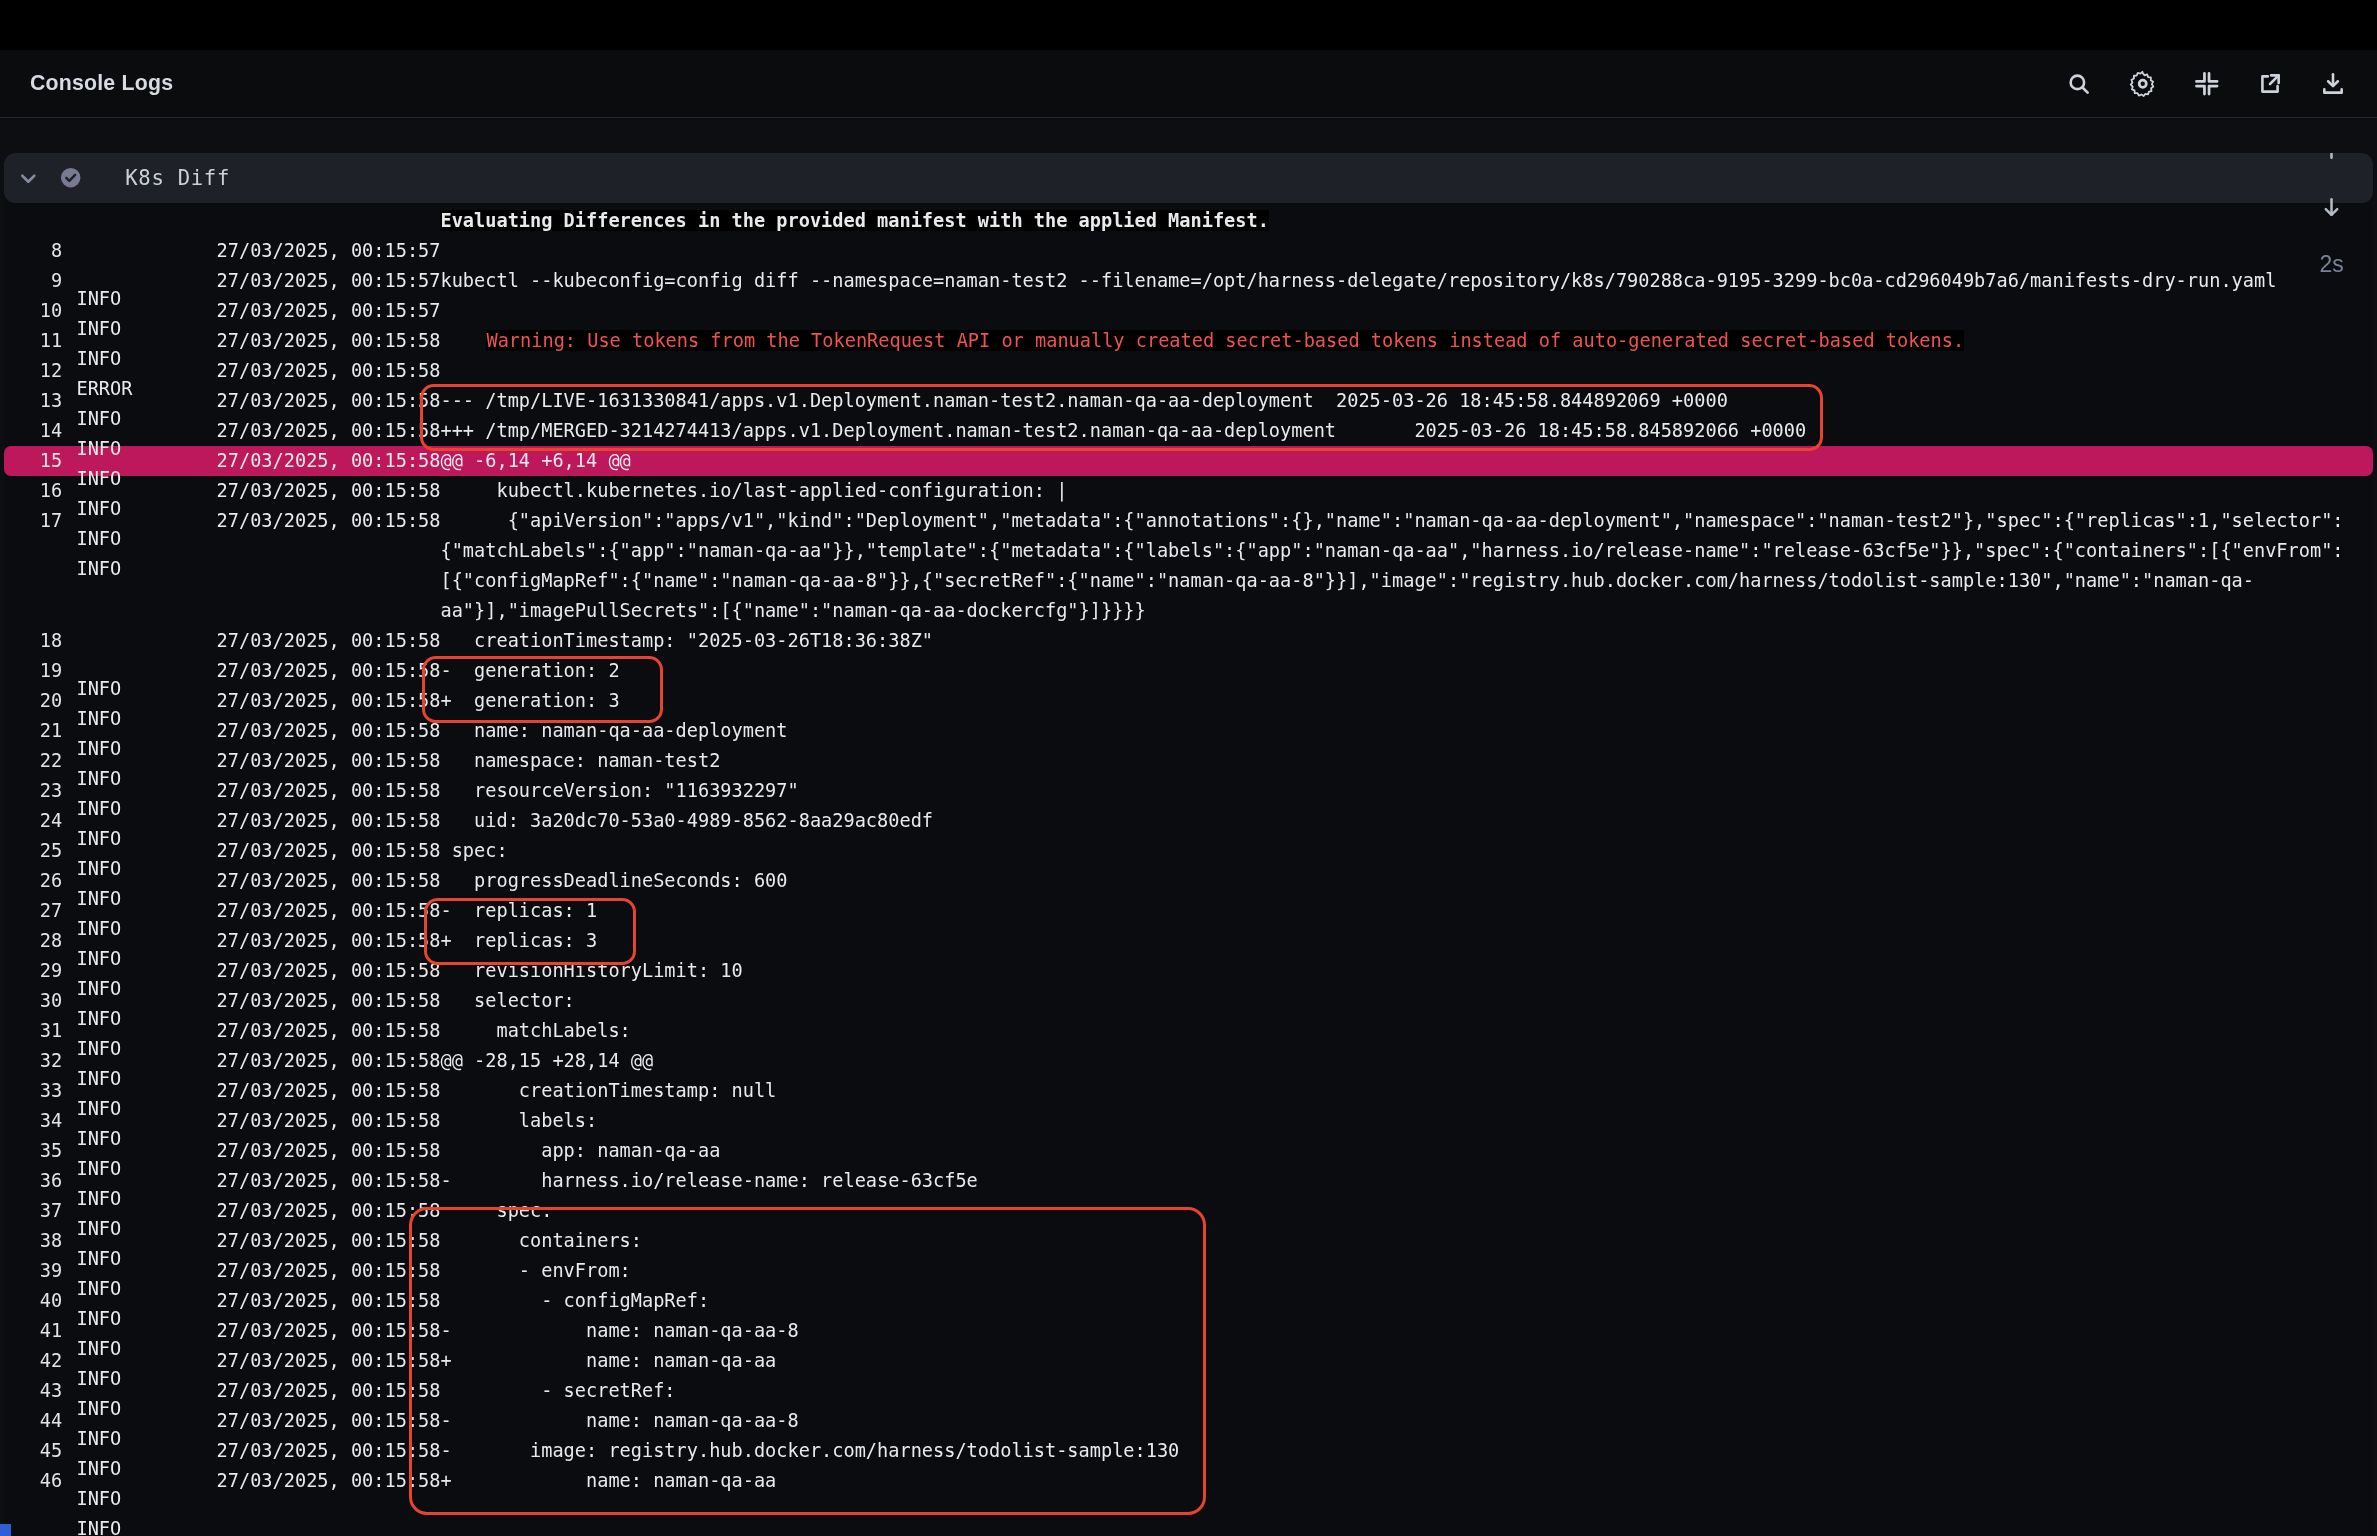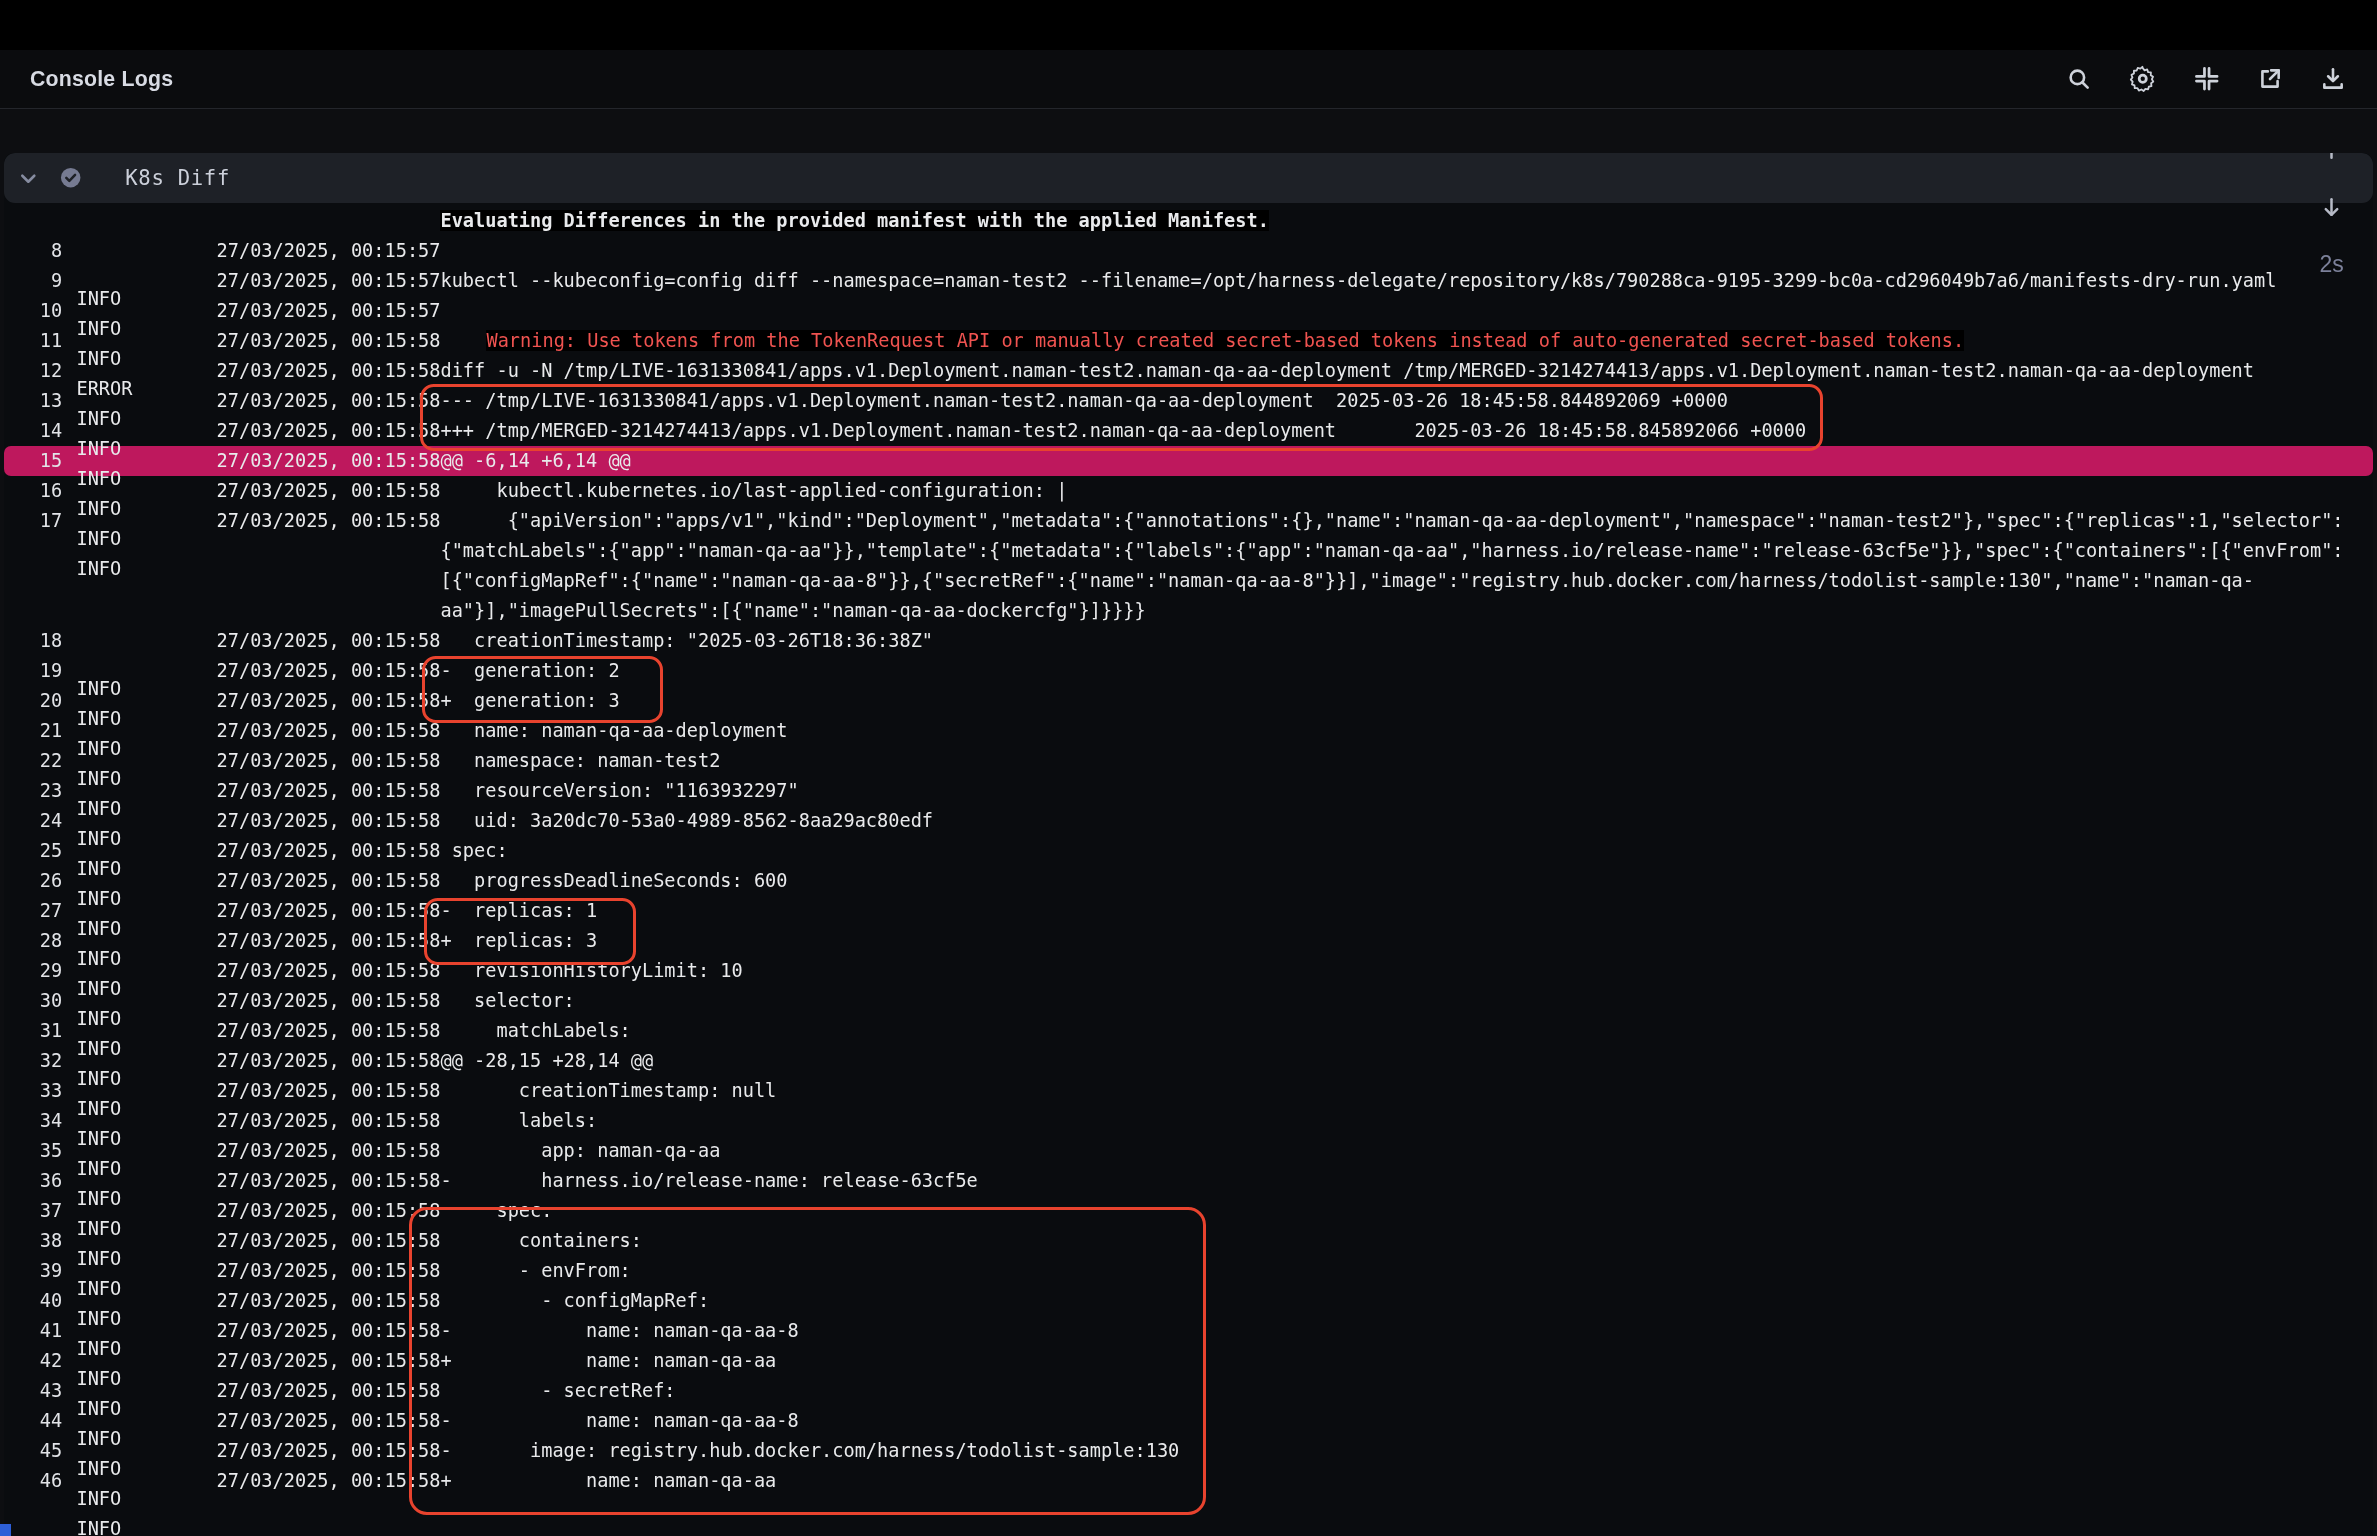--- a/index.html
+++ b/index.html
@@ -4,21 +4,21 @@
 <style>
   * { margin:0; padding:0; box-sizing:border-box; }
   html,body { width:2377px; height:1537px; overflow:hidden; }
   body { background:#0d0e11; font-family:"DejaVu Sans Mono", monospace; position:relative; }
 
   
   .top-strip { position:absolute; left:0; top:0; width:2377px; height:50px; background:#000; }
 
   
   .console-header {
-    position:absolute; left:0; top:50px; width:2377px; height:59px;
+    position:absolute; left:0; top:50px; width:2377px; height:68px;
     background:#0b0c0e; border-bottom:1.4px solid #24262b;
     display:flex; align-items:center; padding:0 30px;
   }
   .console-title { font-family:"Liberation Sans", sans-serif; font-weight:bold; font-size:21.3px; color:#d8dbe3; letter-spacing:0.2px; }
   .header-actions { margin-left:auto; display:flex; align-items:center; gap:36px; }
   .icon-btn { width:27.5px; height:27.5px; display:flex; align-items:center; justify-content:center; cursor:pointer; }
   .icon-btn svg { stroke:#ced2da; fill:none; stroke-width:2.4; stroke-linecap:round; stroke-linejoin:round; }
 
   
   .card {
@@ -165,21 +165,20 @@
       <div class="row">
         <span class="num">11</span>
         <span class="lvl">ERROR</span>
         <span class="time">27/03/2025, 00:15:58</span>
         <span class="msg"><span class="bg warn">Warning: Use tokens from the TokenRequest API or manually created secret-based tokens instead of auto-generated secret-based tokens.</span></span>
       </div>
       <div class="row">
         <span class="num">12</span>
         <span class="lvl">INFO</span>
         <span class="time">27/03/2025, 00:15:58</span>
-        <span class="msg">diff -u -N /tmp/LIVE-1631330841/apps.v1.Deployment.naman-test2.naman-qa-aa-deployment /tmp/MERGED-3214274413/apps.v1.Deployment.naman-test2.naman-qa-aa-deployment</span>
       </div>
       <div class="row">
         <span class="num">13</span>
         <span class="lvl">INFO</span>
         <span class="time">27/03/2025, 00:15:58</span>
         <span class="msg">--- /tmp/LIVE-1631330841/apps.v1.Deployment.naman-test2.naman-qa-aa-deployment  2025-03-26 18:45:58.844892069 +0000</span>
       </div>
       <div class="row">
         <span class="num">14</span>
         <span class="lvl">INFO</span>

